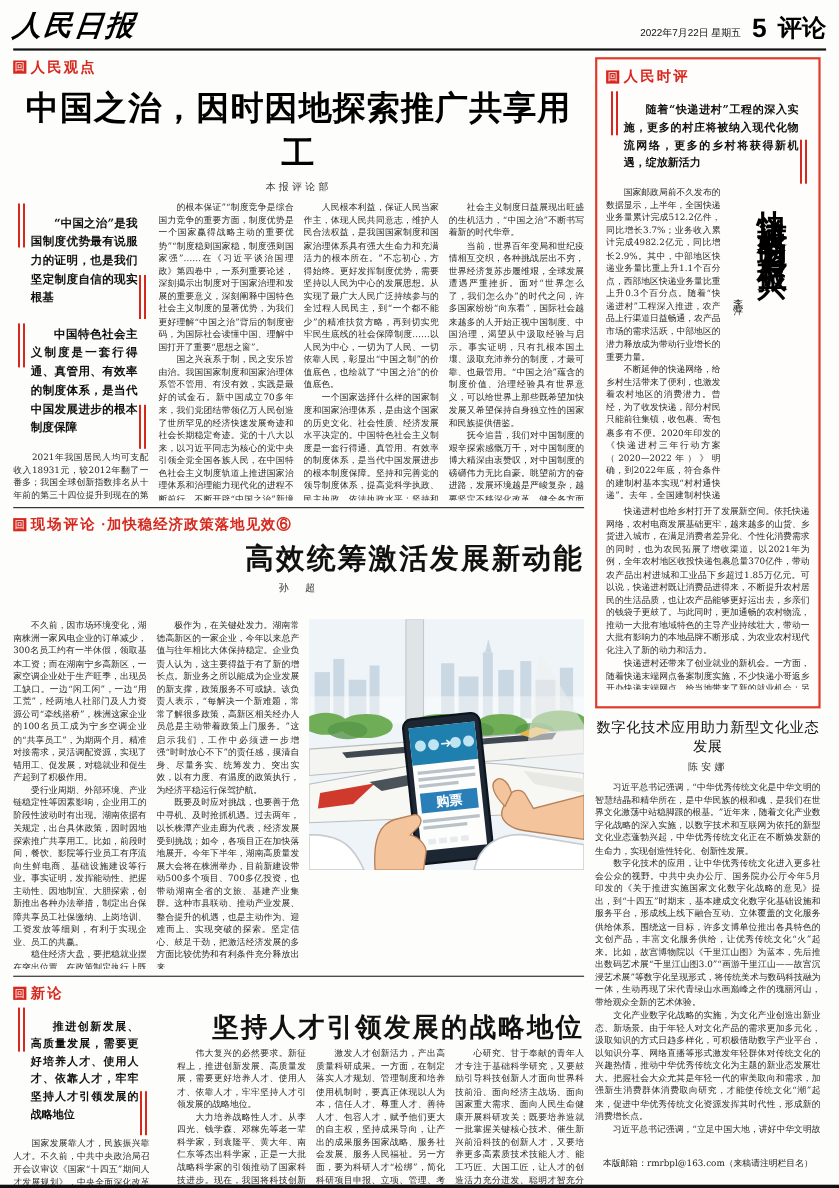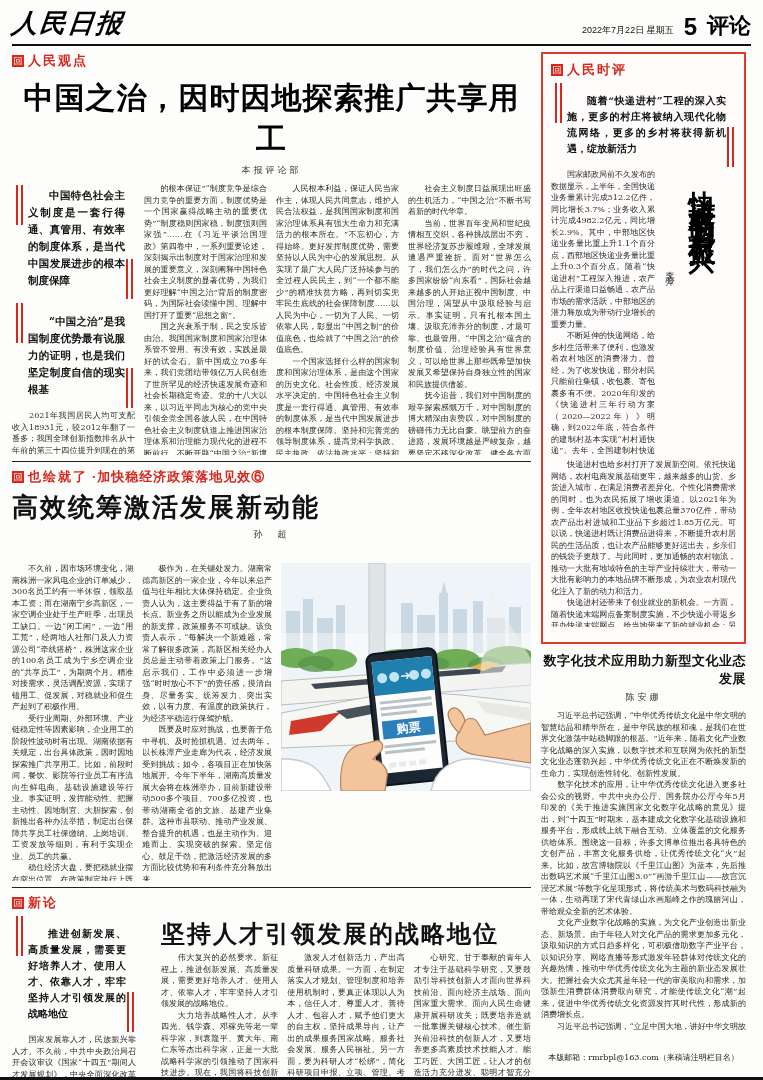--- a/index.html
+++ b/index.html
@@ -27,21 +27,21 @@
   .main{display:flex;gap:10px;margin-top:6px;}
   .left-col{width:519px;flex:none;}
   .right-col{width:205px;flex:none;}
   
   .sec-label{display:flex;align-items:center;gap:4px;margin-bottom:2px;}
   .sec-icon{width:12px;height:12px;background:var(--red);color:#fff;font-size:9px;line-height:12px;text-align:center;font-family:"Liberation Sans",sans-serif;flex:none;}
   .sec-text{color:var(--red);font-weight:bold;font-size:13px;letter-spacing:2px;font-family:"Liberation Sans",sans-serif;}
   .sec-sub{color:var(--red);font-weight:bold;font-size:13px;letter-spacing:1px;font-family:"Liberation Sans",sans-serif;}
   
   .headline-xl{font-family:"Liberation Sans",sans-serif;font-weight:bold;font-size:30px;color:#000;text-align:center;letter-spacing:1px;margin:8px 0 4px;}
-  .headline-l{font-family:"Liberation Sans",sans-serif;font-weight:bold;font-size:24px;color:#111;text-align:left;letter-spacing:2px;margin:4px 0 2px;}
+  .headline-l{font-family:"Liberation Sans",sans-serif;font-weight:bold;font-size:24px;color:#111;text-align:right;letter-spacing:2px;margin:4px 0 2px;}
   .byline{text-align:center;font-size:9px;color:#333;letter-spacing:3px;margin:3px 0 6px;}
   
   .coltext{white-space:pre-line;text-align:justify;font-size:8px;line-height:11.5px;color:var(--body);overflow:hidden;}
   .cols{display:flex;gap:9px;}
   .cols .coltext{flex:1;}
   .rule{border:none;border-top:1.5px solid #222;margin:6px 0;}
   
   .pq{position:relative;font-weight:bold;font-size:10.5px;line-height:17px;color:#111;padding:12px 10px 12px 16px;text-align:justify;text-indent:2em;}
   .pq::before{content:"";position:absolute;left:4px;top:2px;width:7px;height:40px;
     background:repeating-linear-gradient(90deg,var(--red) 0 2px,transparent 2px 5px);}
@@ -66,21 +66,21 @@
   .nt-cols .coltext{flex:1;}
   
   .times-box{border:2.5px solid var(--boxred);padding:7px 8px;height:592px;overflow:hidden;background:#fffdfc;}
   .times-mid{display:flex;margin-top:0;}
   .times-narrow{width:104px;flex:none;height:286px;}
   .v-byline{writing-mode:vertical-rl;font-size:9px;letter-spacing:3px;color:#333;margin:95px 6px 0 8px;height:60px;}
   .v-headline{writing-mode:vertical-rl;font-family:"Liberation Sans",sans-serif;font-weight:bold;font-size:27px;color:#000;letter-spacing:6px;height:286px;margin-left:2px;}
   .times-wide{height:168px;margin-top:4px;}
   
   .culture{margin-top:8px;}
-  .culture-headline{font-family:"Liberation Sans",sans-serif;font-weight:bold;font-size:13px;color:#111;text-align:right;letter-spacing:0.5px;margin-top:4px;}
+  .culture-headline{font-family:"Liberation Sans",sans-serif;font-weight:normal;font-size:13px;color:#111;text-align:center;letter-spacing:0.5px;margin-top:4px;}
   .culture-body{height:322px;margin-top:4px;}
   .page-footer{margin-top:6px;text-align:center;font-size:8px;line-height:13px;color:#222;white-space:pre-line;}
 </style>
 </head>
 <body>
 
 <div class="page">
 
   <div class="masthead">
     <div class="logo">人民日报</div>
@@ -97,41 +97,41 @@
 
       <div>
         <div class="sec-label">
           <span class="sec-icon">回</span>
           <span class="sec-text">人民观点</span>
         </div>
         <div class="headline-xl">中国之治，因时因地探索推广共享用工</div>
         <div class="byline">本报评论部</div>
         <div class="cols opinion-cols">
           <div style="flex:1;overflow:hidden;">
+            <div class="pq">“中国之治”是我国制度优势最有说服力的证明，也是我们坚定制度自信的现实根基</div>
             <div class="pq" style="padding-top:4px;">中国特色社会主义制度是一套行得通、真管用、有效率的制度体系，是当代中国发展进步的根本制度保障</div>
-            <div class="pq">“中国之治”是我国制度优势最有说服力的证明，也是我们坚定制度自信的现实根基</div>
             <div class="coltext" style="height:64px;">　　2021年我国居民人均可支配收入18931元，较2012年翻了一番多；我国全球创新指数排名从十年前的第三十四位提升到现在的第十二位……在“中国这十年”系列主题新闻发布会上，一个个数字标注发展进步，令人印象深刻，为“中国之治”写下生动注脚。
 　　治国凭圭臬，安邦靠准绳。只有深入到制度层面，才能更好把握“中国之治”的奥秘。“中国特色社会主义制度所具有的显著优势，是抵御风险挑战、提高国家治理效能</div>
           </div>
           <div class="coltext">　　的根本保证”“制度竞争是综合国力竞争的重要方面，制度优势是一个国家赢得战略主动的重要优势”“制度稳则国家稳，制度强则国家强”……在《习近平谈治国理政》第四卷中，一系列重要论述，深刻揭示出制度对于国家治理和发展的重要意义，深刻阐释中国特色社会主义制度的显著优势，为我们更好理解“中国之治”背后的制度密码，为国际社会读懂中国、理解中国打开了重要“思想之窗”。
 　　国之兴衰系于制，民之安乐皆由治。我国国家制度和国家治理体系管不管用、有没有效，实践是最好的试金石。新中国成立70多年来，我们党团结带领亿万人民创造了世所罕见的经济快速发展奇迹和社会长期稳定奇迹。党的十八大以来，以习近平同志为核心的党中央引领全党全国各族人民，在中国特色社会主义制度轨道上推进国家治理体系和治理能力现代化的进程不断前行，不断开辟“中国之治”新境界。</div>
           <div class="coltext">　　人民根本利益，保证人民当家作主，体现人民共同意志，维护人民合法权益，是我国国家制度和国家治理体系具有强大生命力和充满活力的根本所在。”不忘初心，方得始终。更好发挥制度优势，需要坚持以人民为中心的发展思想。从实现了最广大人民广泛持续参与的全过程人民民主，到“一个都不能少”的精准扶贫方略，再到切实兜牢民生底线的社会保障制度……以人民为中心，一切为了人民、一切依靠人民，彰显出“中国之制”的价值底色，也绘就了“中国之治”的价值底色。
 　　一个国家选择什么样的国家制度和国家治理体系，是由这个国家的历史文化、社会性质、经济发展水平决定的。中国特色社会主义制度是一套行得通、真管用、有效率的制度体系，是当代中国发展进步的根本制度保障。坚持和完善党的领导制度体系，提高党科学执政、民主执政、依法执政水平；坚持和完善社会主义基本经济制度，推动经济高质量发展；坚持和完善中国特色社会主义法治体系，保持社会大局稳定……</div>
           <div class="coltext">　　社会主义制度日益展现出旺盛的生机活力，“中国之治”不断书写着新的时代华章。
 　　当前，世界百年变局和世纪疫情相互交织，各种挑战层出不穷，世界经济复苏步履维艰，全球发展遭遇严重挫折。面对“世界怎么了，我们怎么办”的时代之问，许多国家纷纷“向东看”，国际社会越来越多的人开始正视中国制度、中国治理，渴望从中汲取经验与启示。事实证明，只有扎根本国土壤、汲取充沛养分的制度，才最可靠、也最管用。“中国之治”蕴含的制度价值、治理经验具有世界意义，可以给世界上那些既希望加快发展又希望保持自身独立性的国家和民族提供借鉴。
 　　抚今追昔，我们对中国制度的艰辛探索感慨万千，对中国制度的博大精深由衷赞叹，对中国制度的磅礴伟力无比自豪。眺望前方的奋进路，发展环境越是严峻复杂，越要坚定不移深化改革，健全各方面制度，完善治理体系，促进制度建设和治理效能更好转化融合。坚定自信心、保持精气神，毫不动摇坚持和巩固中国特色社会主义制度，我们就一定能推动“中国之治”迈向更高境界，向着实现中华民族伟大复兴的中国梦奋勇前进。</div>
         </div>
       </div>
 
       <hr class="rule">
 
       <div>
         <div class="sec-label">
           <span class="sec-icon">回</span>
-          <span class="sec-text">也绘就了</span>
+          <span class="sec-text">现场评论</span>
           <span class="sec-sub">·加快稳经济政策落地见效⑥</span>
         </div>
         <div class="headline-l" style="font-size:26px;">高效统筹激活发展新动能</div>
         <div class="byline">孙　超</div>
         <div class="scene-row">
           <div class="scene-cols">
             <div class="coltext">　　不久前，因市场环境变化，湖南株洲一家风电企业的订单减少，300名员工约有一半休假，领取基本工资；而在湖南宁乡高新区，一家空调企业处于生产旺季，出现员工缺口。一边“闲工闲”，一边“用工荒”，经两地人社部门及人力资源公司“牵线搭桥”，株洲这家企业的100名员工成为宁乡空调企业的“共享员工”，为期两个月。精准对接需求，灵活调配资源，实现了错用工、促发展，对稳就业和促生产起到了积极作用。
 　　受行业周期、外部环境、产业链稳定性等因素影响，企业用工的阶段性波动时有出现。湖南依据有关规定，出台具体政策，因时因地探索推广共享用工。比如，前段时间，餐饮、影院等行业员工有序流向生鲜电商、基础设施建设等行业。事实证明，发挥能动性、把握主动性、因地制宜、大胆探索，创新推出各种办法举措，制定出台保障共享员工社保缴纳、上岗培训、工资发放等细则，有利于实现企业、员工的共赢。
 　　稳住经济大盘，要把稳就业摆在突出位置，在政策制定执行上既用足活、及时、高效。前不久，针对部分中小微企业在人社系统无对公账号的问题，湖南人社部门积极对接税务等部门，灵活办理单位缴费账户，将稳岗返还资金“快、准、稳”地兑付到位，变“企业找政策”为“政策找企业”。今年以来，仅长沙就发放失业保险稳岗返还资金4亿元，惠及职工超90万人。创造性开展工作，充分挖掘政策潜力，让政策释放更大红利，才能提升市场主体的获得感。
 　　给企好雨，稳企稳产，离不开相关部门积</div>

